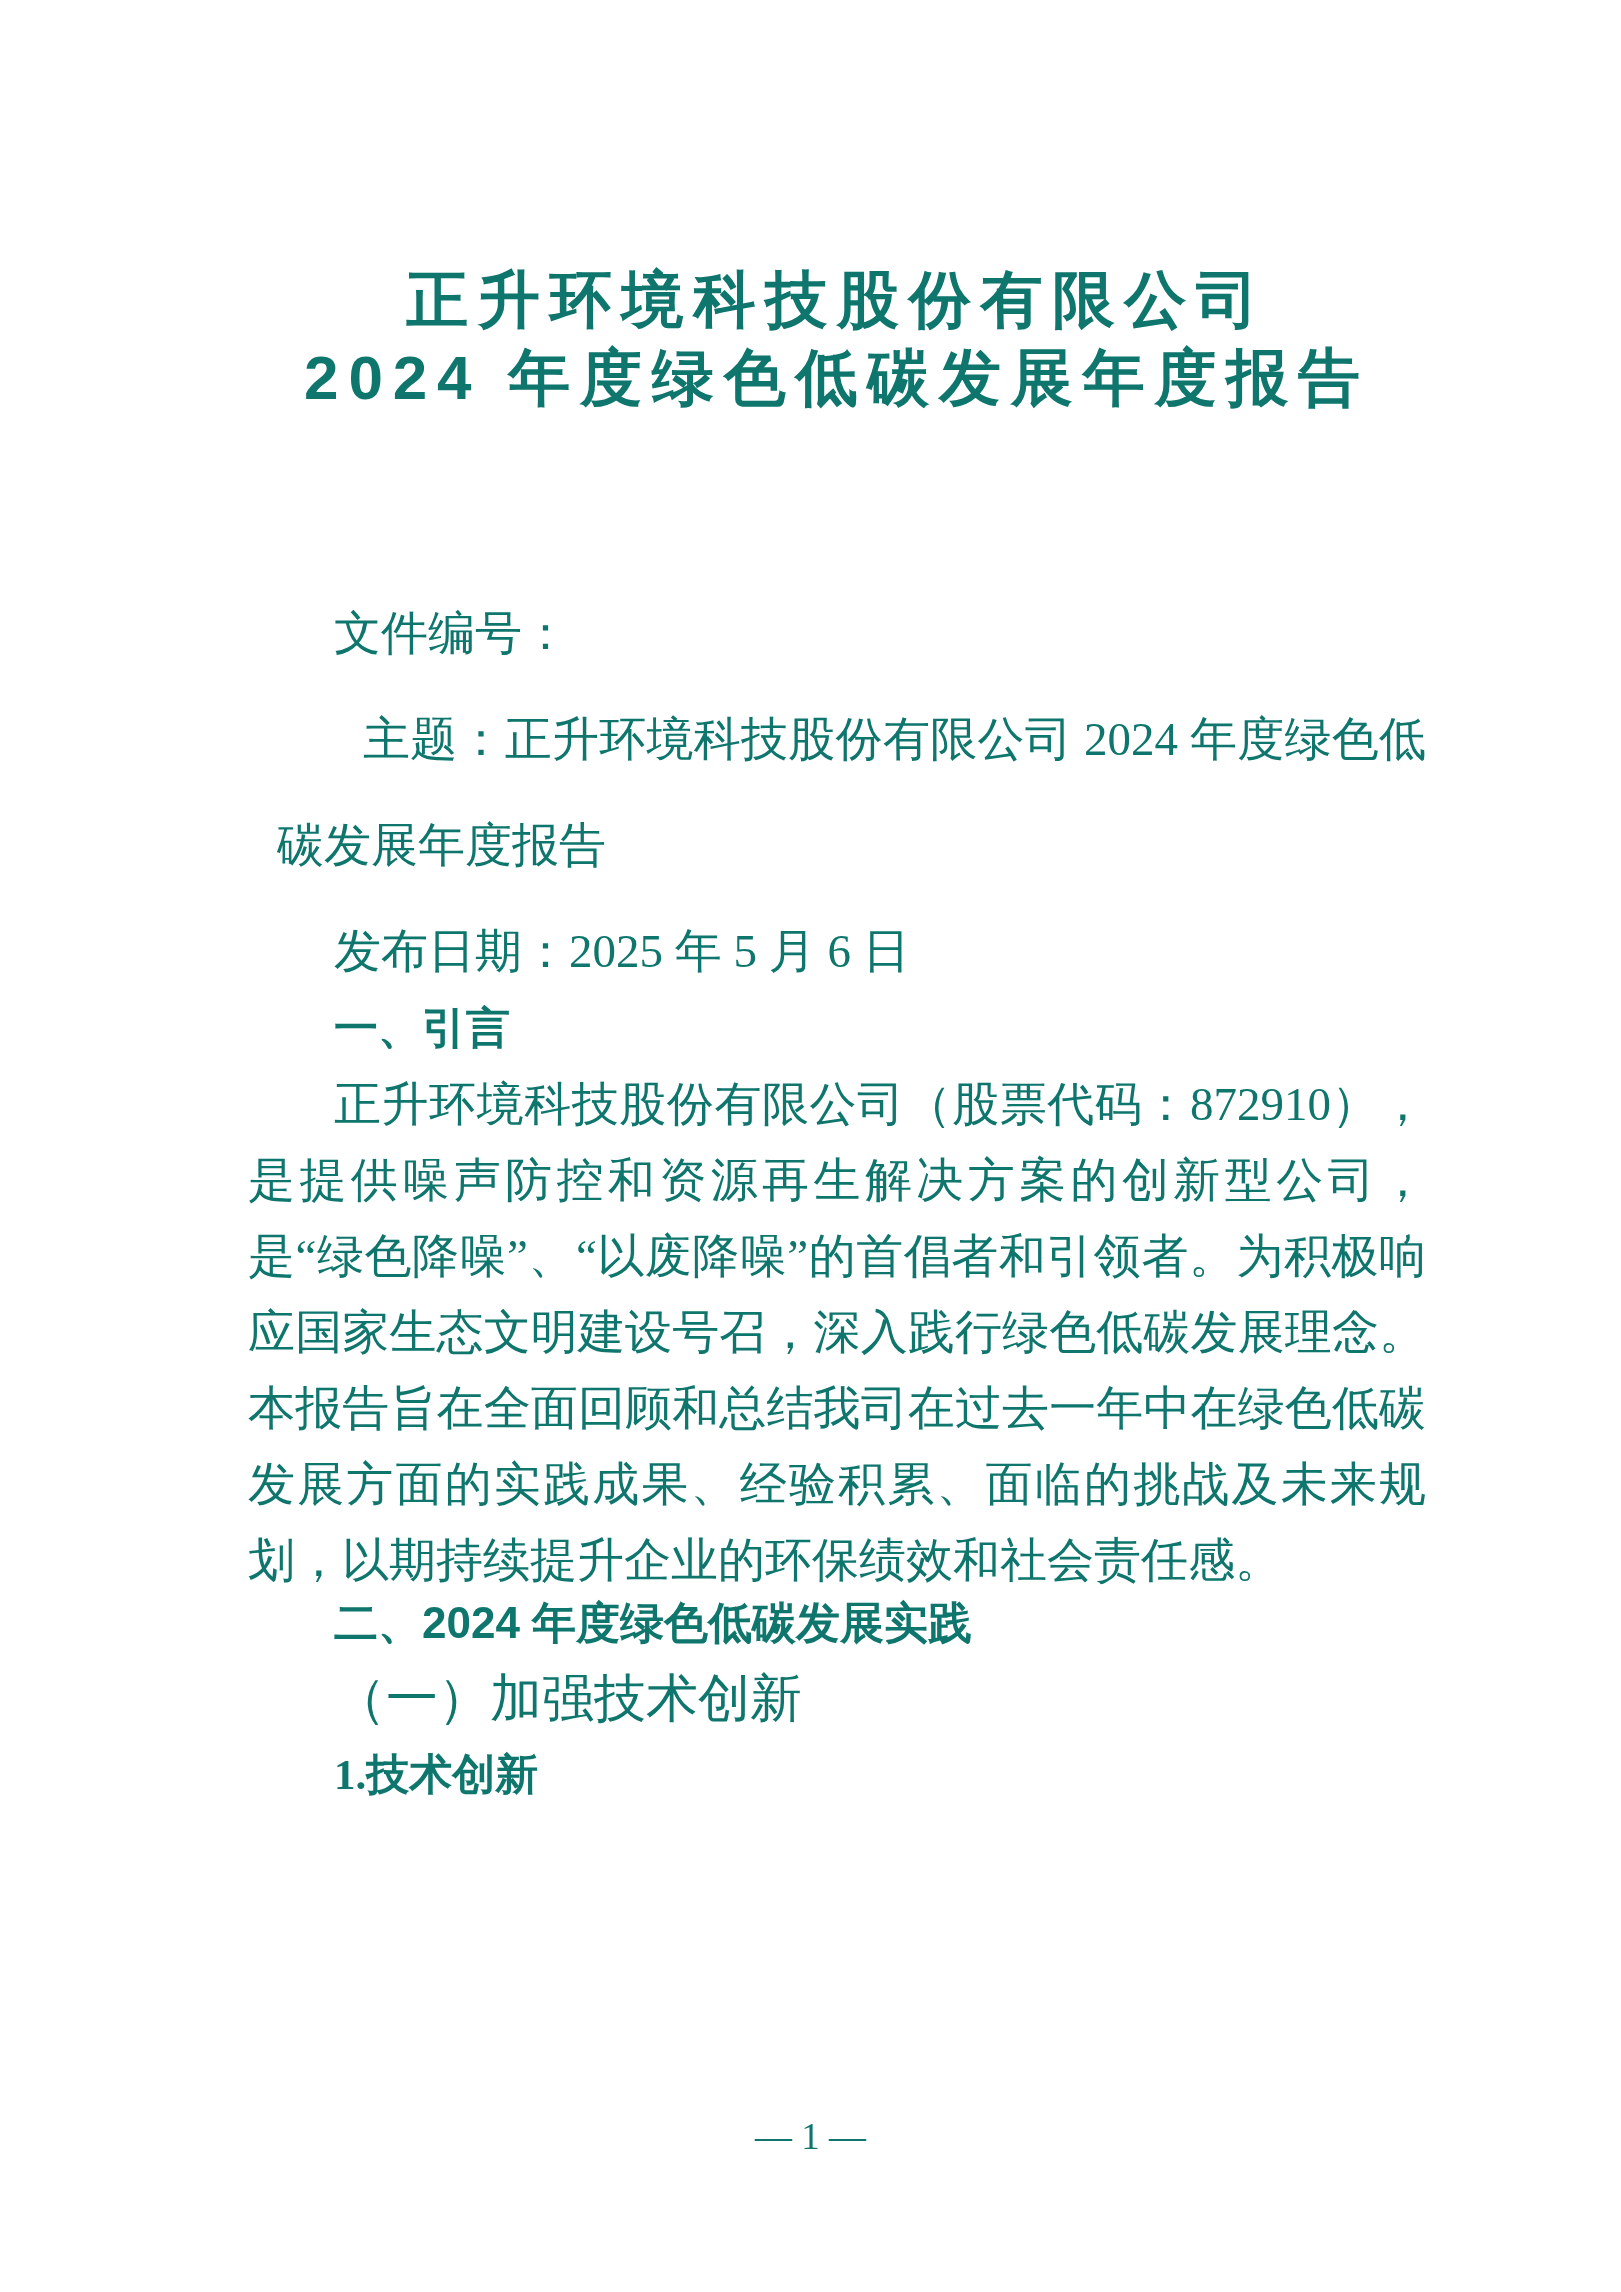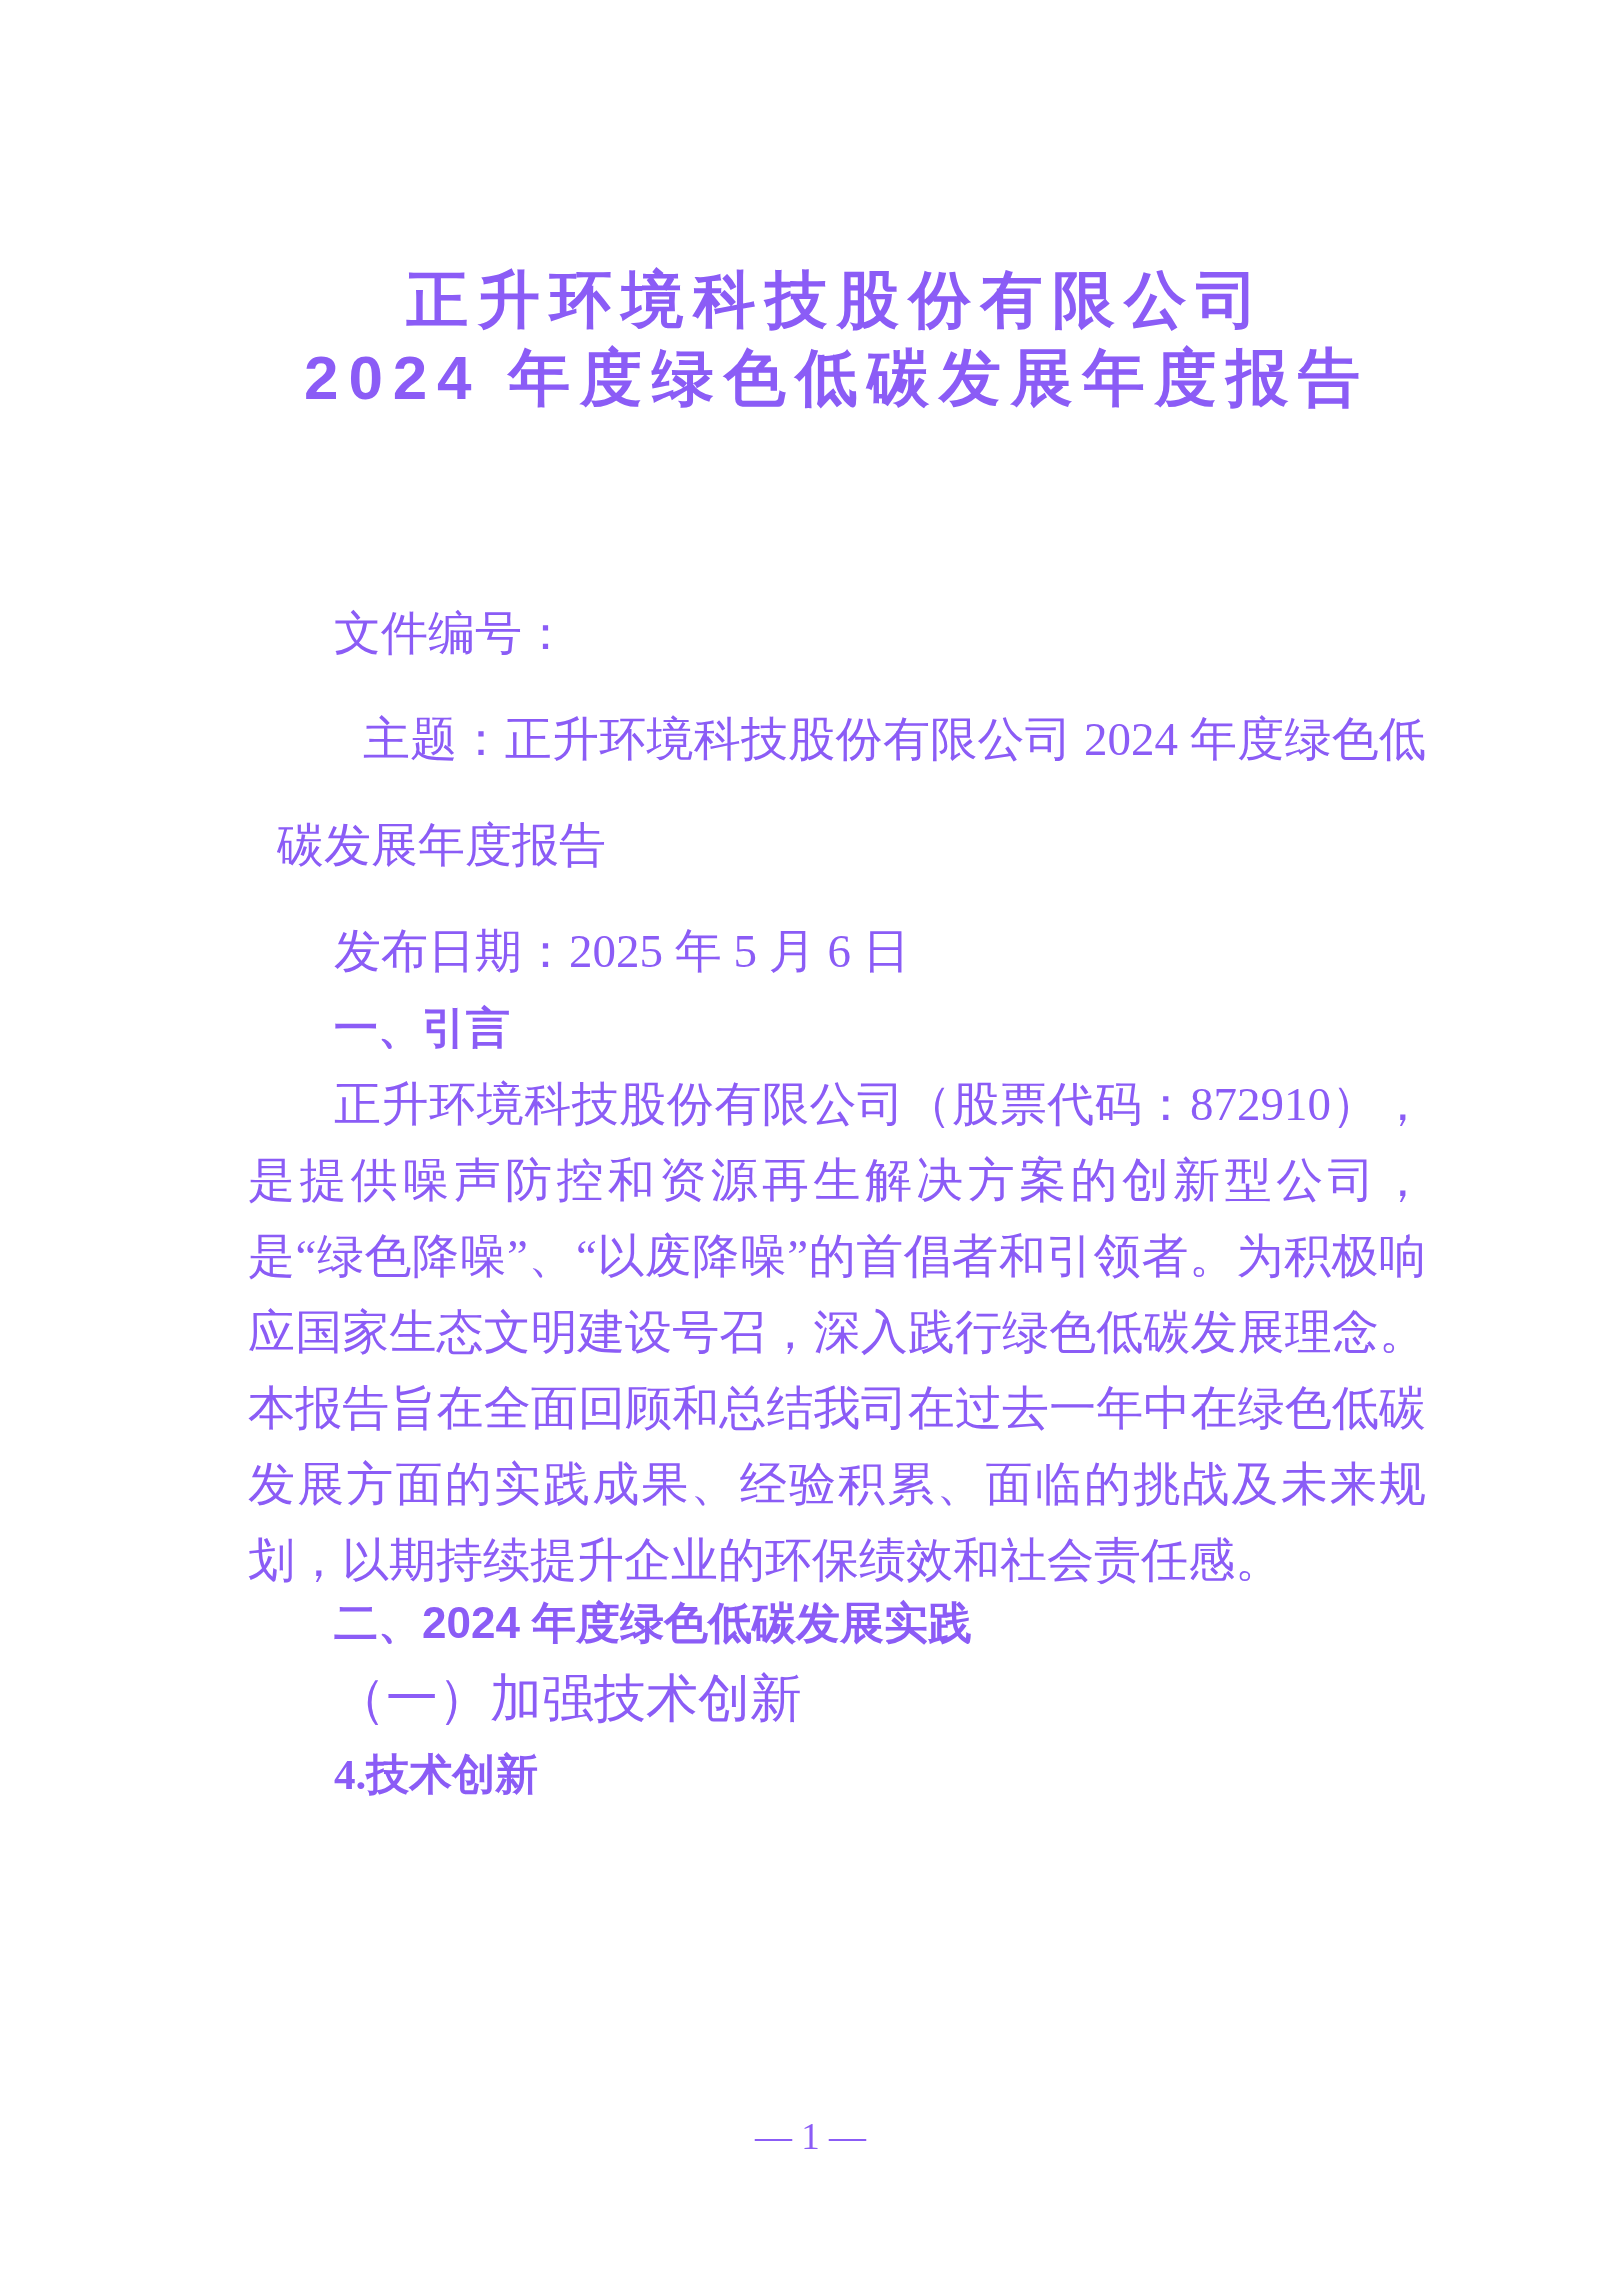--- a/index.html
+++ b/index.html
@@ -2,21 +2,21 @@
 <html><head>
 <meta charset="utf-8">
 <style>
   html, body { margin: 0; padding: 0; background: #ffffff; }
   .page {
     position: relative;
     width: 1621px;
     height: 2293px;
     margin: 0 auto;
     background: #ffffff;
-    color: #8b5cf6;
+    color: #0f766e;
     box-sizing: border-box;
     padding: 0 195px 0 248px;
     overflow: hidden;
     font-family: "Liberation Serif", "DejaVu Serif", serif;
   }
   .title-block {
     margin-top: 261px;
     text-align: center;
     font-family: "Liberation Sans", "DejaVu Sans", sans-serif;
     font-weight: bold;
@@ -89,19 +89,19 @@
   </div>
 
   <div class="heading-major">一、引言</div>
 
   <div class="body-para">正升环境科技股份有限公司（股票代码：872910），是提供噪声防控和资源再生解决方案的创新型公司，是“绿色降噪”、“以废降噪”的首倡者和引领者。为积极响应国家生态文明建设号召，深入践行绿色低碳发展理念。本报告旨在全面回顾和总结我司在过去一年中在绿色低碳发展方面的实践成果、经验积累、面临的挑战及未来规划，以期持续提升企业的环保绩效和社会责任感。</div>
 
   <div class="heading-major">二、2024 年度绿色低碳发展实践</div>
 
   <div class="heading-sub">（一）加强技术创新</div>
 
-  <div class="heading-item">4.技术创新</div>
+  <div class="heading-item">1.技术创新</div>
 
 
   <div class="page-footer">— 1 —</div>
 
 </div>
 
 
 </body></html>

